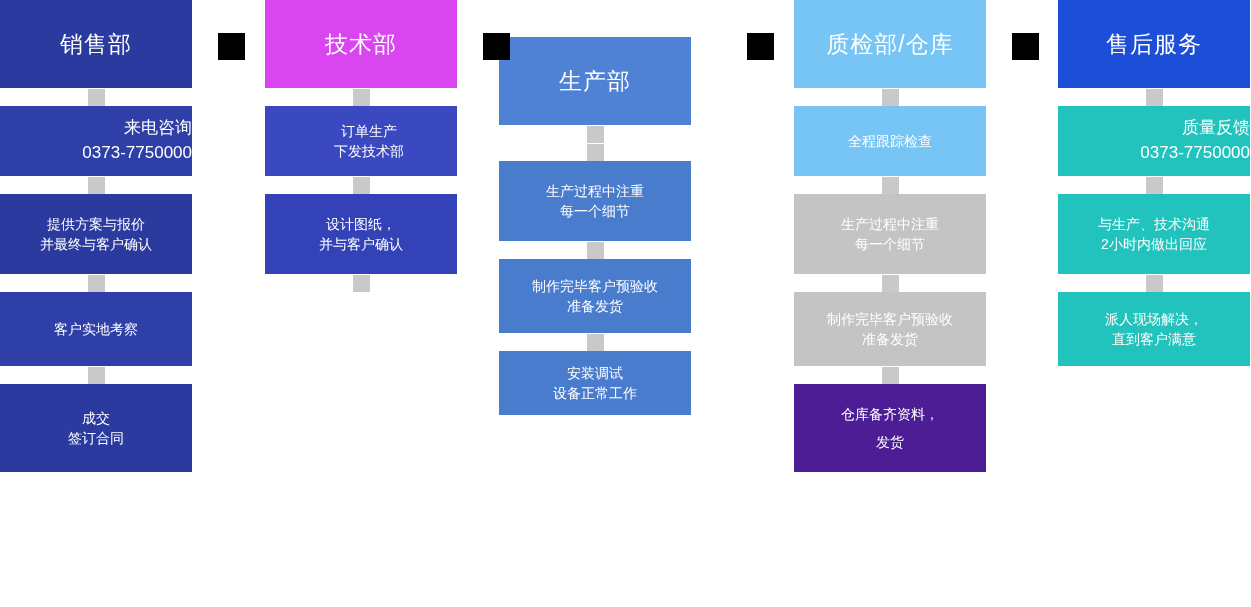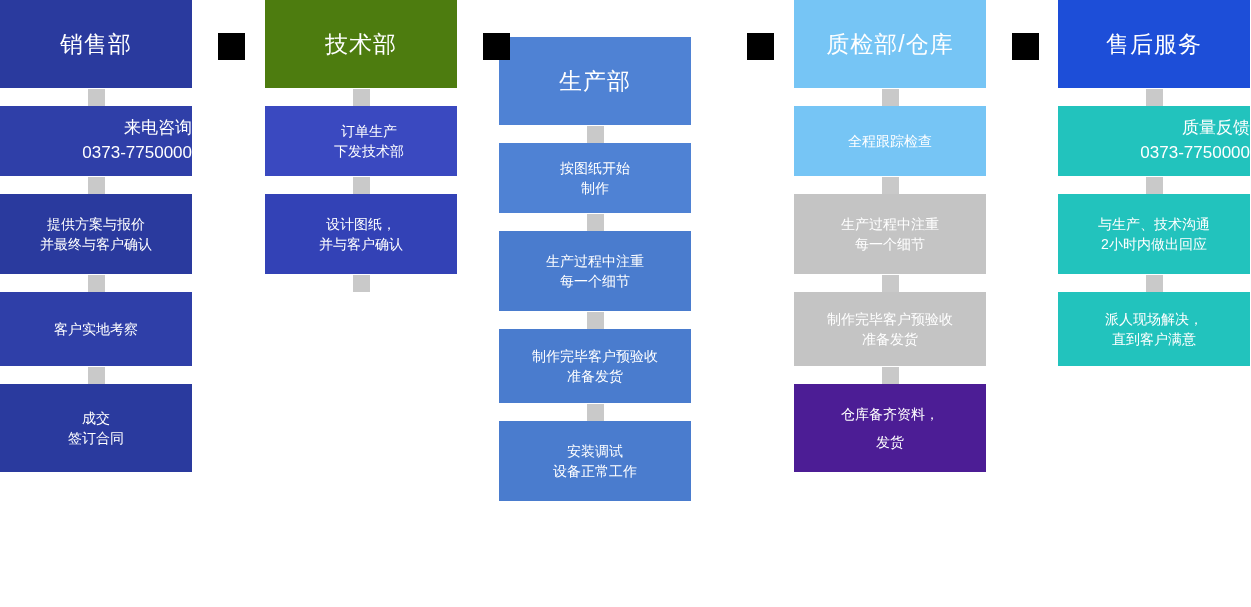--- a/index.html
+++ b/index.html
@@ -102,21 +102,21 @@
       </div>
       <div class="connector">
         <div class="sq" style="background: rgb(201, 201, 201);"></div>
       </div>
       <div class="card sm" style="background: rgb(42, 58, 158); height: 88px;">
         <span class="line">成交</span>
         <span class="line">签订合同</span>
       </div>
     </div>
     <div class="column" id="col1">
-      <div class="col-header" style="background: #4d7c0f;">
+      <div class="col-header" style="background: #d946ef;">
         <span>技术部</span>
       </div>
       <div class="connector">
         <div class="sq" style="background: rgb(201, 201, 201);"></div>
       </div>
       <div class="card sm" style="background: rgb(58, 73, 192); height: 70px; padding-left: 16px;">
         <span class="line">订单生产</span>
         <span class="line">下发技术部</span>
       </div>
       <div class="connector">
@@ -130,42 +130,38 @@
         <div class="sq" style="background: rgb(201, 201, 201);"></div>
       </div>
     </div>
     <div class="column" id="col2">
       <div class="col-header" style="background: rgb(79, 130, 212);">
         <span>生产部</span>
       </div>
       <div class="connector">
         <div class="sq" style="background: rgb(201, 201, 201);"></div>
       </div>
-      <div class="card sm" style="background: rgb(79, 130, 212); height: 70px;">
-        <span class="line">按图纸开始</span>
-        <span class="line">制作</span>
-      </div>
       <div class="connector">
         <div class="sq" style="background: rgb(201, 201, 201);"></div>
       </div>
       <div class="card sm" style="background: rgb(74, 124, 206); height: 80px;">
         <span class="line">生产过程中注重</span>
         <span class="line">每一个细节</span>
       </div>
       <div class="connector">
         <div class="sq" style="background: rgb(201, 201, 201);"></div>
       </div>
       <div class="card sm" style="background: rgb(74, 124, 206); height: 74px;">
         <span class="line">制作完毕客户预验收</span>
         <span class="line">准备发货</span>
       </div>
       <div class="connector">
         <div class="sq" style="background: rgb(201, 201, 201);"></div>
       </div>
-      <div class="card sm" style="background: rgb(74, 124, 206); height: 80px;">
+      <div class="card sm" style="background: rgb(74, 124, 206); height: 64px;">
         <span class="line">安装调试</span>
         <span class="line">设备正常工作</span>
       </div>
     </div>
     <div class="column" id="col3">
       <div class="col-header" style="background: rgb(118, 197, 245);">
         <span>质检部/仓库</span>
       </div>
       <div class="connector">
         <div class="sq" style="background: rgb(201, 201, 201);"></div>

